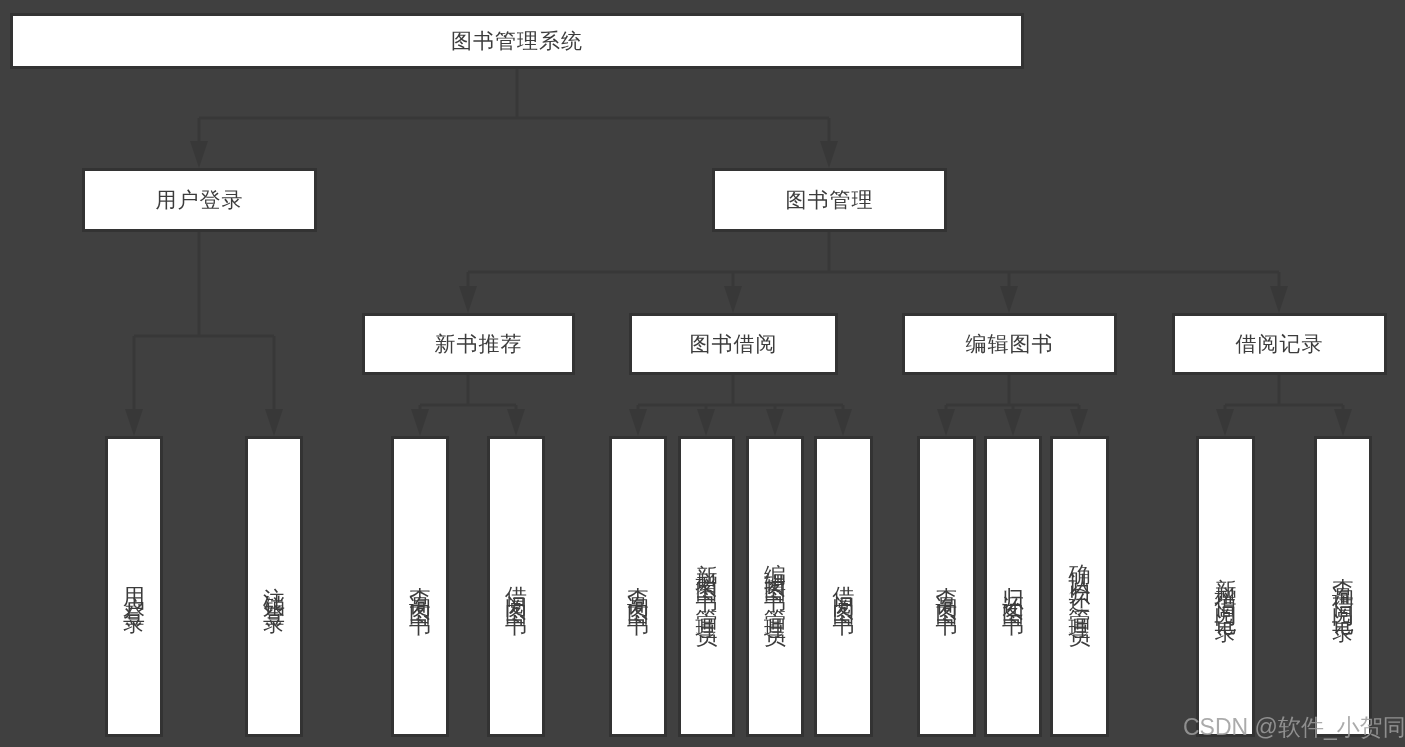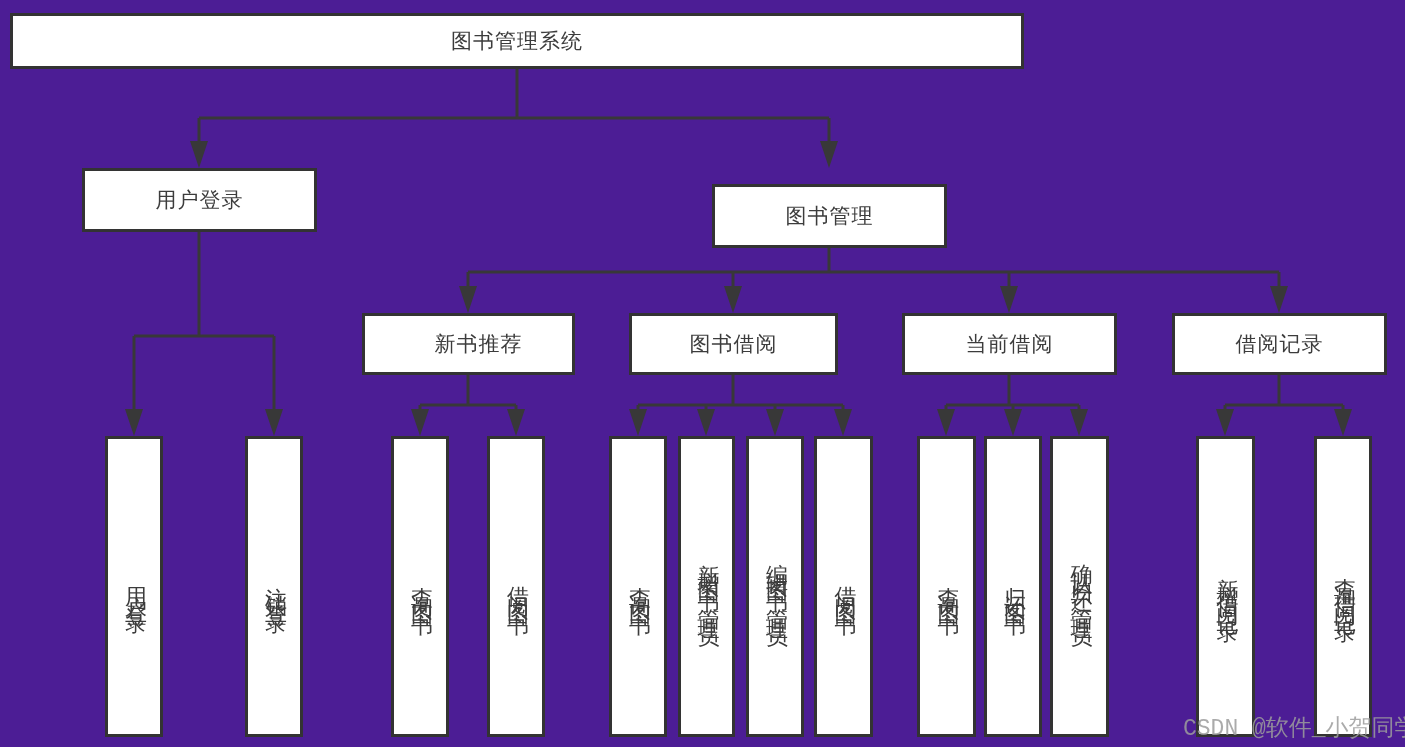--- a/index.html
+++ b/index.html
@@ -4,22 +4,22 @@
 <style>
   html, body {
     margin: 0;
     padding: 0;
     background: #ffffff;
   }
   .canvas {
     position: relative;
     width: 1405px;
     height: 747px;
-    background: #4c1d95;
-    font-family: Liberation Mono, monospace;
+    background: #404040;
+    font-family: Liberation Sans, sans-serif;
     color: #3c3c3c;
     overflow: hidden;
   }
   .connectors {
     position: absolute;
     left: 0;
     top: 0;
     width: 1405px;
     height: 747px;
     z-index: 1;
@@ -134,32 +134,32 @@
     </g>
   </svg>
 
   <div class="box h" style="left:10px; top:13px; width:1014px; height:56px;">
     <span>图书管理系统</span>
   </div>
 
   <div class="box h" style="left:82px; top:168px; width:235px; height:64px;">
     <span>用户登录</span>
   </div>
-  <div class="box h" style="left:712px; top:168px; width:235px; height:64px;margin-top:16px;">
+  <div class="box h" style="left:712px; top:168px; width:235px; height:64px;">
     <span>图书管理</span>
   </div>
 
   <div class="box h" style="left:362px; top:313px; width:213px; height:62px;padding-left:20px;">
     <span>新书推荐</span>
   </div>
   <div class="box h" style="left:629px; top:313px; width:209px; height:62px;">
     <span>图书借阅</span>
   </div>
   <div class="box h" style="left:902px; top:313px; width:215px; height:62px;">
-    <span>当前借阅</span>
+    <span>编辑图书</span>
   </div>
   <div class="box h" style="left:1172px; top:313px; width:215px; height:62px;">
     <span>借阅记录</span>
   </div>
 
   <div class="box v" style="left:105px; width:58px;">
     <span class="vtext">用户登录</span>
   </div>
   <div class="box v" style="left:245px; width:58px;">
     <span class="vtext">注销登录</span>

